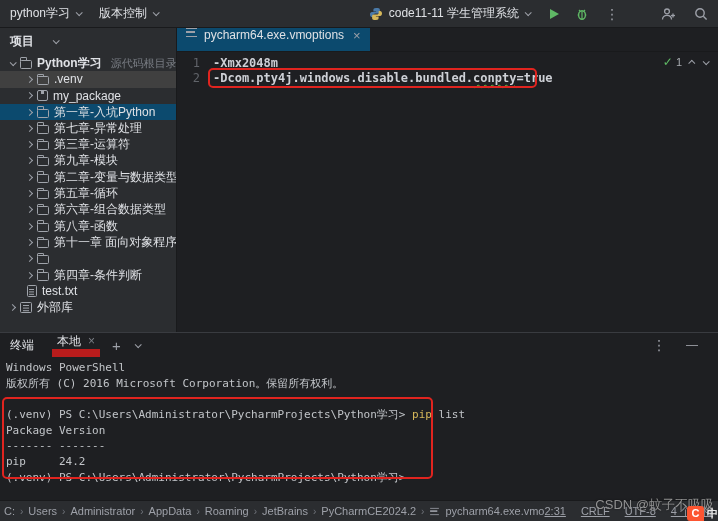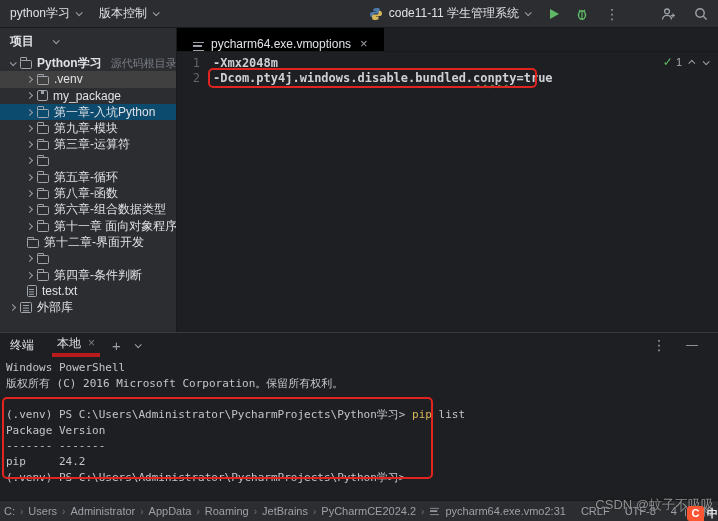--- a/index.html
+++ b/index.html
@@ -43,51 +43,51 @@
   .ico-file { width:10px; height:12px; border:1.2px solid #a0a4ab; border-radius:1.5px; position:relative; }
   .ico-file::before { content:""; position:absolute; left:1.2px; top:2.4px; width:5px; height:1.2px; background:#a0a4ab; box-shadow:0 2.4px 0 #a0a4ab, 0 4.8px 0 #a0a4ab; }
   .ico-lib { width:12px; height:11px; border:1.2px solid #a0a4ab; border-radius:1.5px; position:relative; }
   .ico-lib::before { content:""; position:absolute; left:2px; top:1.6px; width:6px; height:1.2px; background:#a0a4ab; box-shadow:0 2.6px 0 #a0a4ab, 0 5.2px 0 #a0a4ab; }
   .ico-lines { width:11px; height:9px; border-top:1.6px solid #9da0a8; border-bottom:1.6px solid #9da0a8; position:relative; }
   .ico-lines::before { content:""; position:absolute; left:0; right:2px; top:2.3px; height:1.6px; background:#9da0a8; }
 
   
   .editor-area { flex:1; display:flex; flex-direction:column; background:#1e1f22; position:relative; }
   .tabbar { height:24px; display:flex; align-items:stretch; background:#1e1f22; border-bottom:1px solid #191a1c; }
-  .tab { display:flex; align-items:flex-end; gap:7px; padding:0 16px; background:#000000; color:#dfe1e5; font-size:12px; }
+  .tab { display:flex; align-items:flex-start; gap:7px; padding:0 9px; background:#0c4a6e; color:#dfe1e5; font-size:12px; }
   .tab-close { color:#9da0a8; font-size:13px; margin-left:2px; }
   .editor { flex:1; position:relative; padding-top:4px; font-family:"DejaVu Sans Mono", monospace; font-size:12px; font-weight:600; }
   .code-line { display:flex; height:14.5px; line-height:14.5px; }
   .ln { width:36px; padding-right:13px; text-align:right; color:#606369; font-weight:400; flex:none; }
   .code { color:#ced0d6; white-space:pre; }
   .squiggle { text-decoration-line:underline; text-decoration-style:wavy; text-decoration-color:#62b543; text-decoration-thickness:1px; text-underline-offset:2px; }
   .inspection { position:absolute; top:3px; right:10px; display:flex; align-items:center; gap:8px; font-family:"Liberation Sans", sans-serif; font-weight:400; font-size:11px; color:#a8abb0; }
   .check { color:#5fb865; font-size:12px; }
   .mini-chev { width:5px; height:5px; border-right:1.3px solid #9da0a8; border-bottom:1.3px solid #9da0a8; display:inline-block; }
   .up { transform:rotate(-135deg) translateY(-1px); }
   .down { transform:rotate(45deg) translateY(-1px); }
 
   
   .terminal { height:168px; background:#1e1f22; border-top:1px solid #393b40; position:relative; }
   .term-head { height:24px; display:flex; align-items:center; font-size:12px; padding:0 10px;text-align:center; }
   .term-label { color:#dfe1e5; margin-right:18px; }
-  .term-tab { display:flex; align-items:center; gap:7px; height:24px; padding:0 5px; border-bottom:4px solid #b91c1c; color:#dfe1e5; }
+  .term-tab { display:flex; align-items:center; gap:7px; height:24px; padding:0 5px; border-bottom:8px solid #b91c1c; color:#dfe1e5; }
   .term-tab .x { color:#7a7e85; font-size:12px; }
   .term-plus { color:#9da0a8; font-size:15px; margin-left:12px; }
   .term-dd { margin-left:14px; }
   .term-right { margin-left:auto; display:flex; align-items:center; gap:20px; padding-right:10px; color:#9da0a8; }
   .term-body { padding:3px 0 0 6px; font-family:"DejaVu Sans Mono", monospace; font-size:11px; color:#c2c5c9; }
   .tline { height:15.7px; line-height:15.7px; white-space:pre; }
   .cmd { color:#d5b75a; }
 
   
   .statusbar { height:21px; background:#2b2d30; border-top:1px solid #191a1c; display:flex; align-items:center; font-size:11px; color:#9da0a8; padding:0 6px 0 4px; overflow:hidden; }
   .crumbs { display:flex; align-items:center; gap:5px; white-space:nowrap; }
   .crumb-sep { color:#6f737a; font-size:10px; }
-  .sb-right { margin-left:auto; display:flex; align-items:center; gap:15px; white-space:nowrap; }
+  .sb-right { margin-left:auto; display:flex; align-items:center; gap:15px; white-space:nowrap;text-decoration:underline; }
   .crumb-file { display:flex; align-items:center; gap:5px; }
 
   
   .redbox { position:absolute; border:2.5px solid #e0241f; border-radius:5px; pointer-events:none; z-index:30; }
   #rb-editor { left:208px; top:68px; width:329px; height:20px; border-width:2px; }
   #rb-term { left:2px; top:397px; width:431px; height:82px; }
 
   
   .watermark { position:absolute; right:4px; bottom:7px; z-index:40; color:rgba(158,158,158,0.9); font-size:13px; text-shadow:0 0 2px rgba(0,0,0,.6);margin-left:29px; }
   .csdn-logo { position:absolute; right:0; bottom:0; z-index:41; display:flex; align-items:center; gap:3px; }
@@ -180,54 +180,56 @@
           <span class="tname">my_package</span>
         </div>
         <div class="trow lvl1 sel-grey">
           <span class="chev chev-r"></span>
           <span class="ico ico-folder"></span>
           <span class="tname">第一章-入坑Python</span>
         </div>
         <div class="trow lvl1">
           <span class="chev chev-r"></span>
           <span class="ico ico-folder"></span>
+          <span class="tname">第七章-异常处理</span>
+        </div>
+        <div class="trow lvl1">
+          <span class="chev chev-r"></span>
+          <span class="ico ico-folder"></span>
+          <span class="tname">第三章-运算符</span>
+        </div>
+        <div class="trow lvl1">
+          <span class="chev chev-r"></span>
+          <span class="ico ico-folder"></span>
           <span class="tname">第九章-模块</span>
         </div>
         <div class="trow lvl1">
           <span class="chev chev-r"></span>
           <span class="ico ico-folder"></span>
-          <span class="tname">第三章-运算符</span>
-        </div>
-        <div class="trow lvl1">
-          <span class="chev chev-r"></span>
-          <span class="ico ico-folder"></span>
+          <span class="tname">第二章-变量与数据类型</span>
         </div>
         <div class="trow lvl1">
           <span class="chev chev-r"></span>
           <span class="ico ico-folder"></span>
           <span class="tname">第五章-循环</span>
         </div>
         <div class="trow lvl1">
           <span class="chev chev-r"></span>
           <span class="ico ico-folder"></span>
+          <span class="tname">第六章-组合数据类型</span>
+        </div>
+        <div class="trow lvl1">
+          <span class="chev chev-r"></span>
+          <span class="ico ico-folder"></span>
           <span class="tname">第八章-函数</span>
         </div>
         <div class="trow lvl1">
           <span class="chev chev-r"></span>
           <span class="ico ico-folder"></span>
-          <span class="tname">第六章-组合数据类型</span>
-        </div>
-        <div class="trow lvl1">
-          <span class="chev chev-r"></span>
-          <span class="ico ico-folder"></span>
           <span class="tname">第十一章 面向对象程序设计</span>
-        </div>
-        <div class="trow lvl1 nochev">
-          <span class="ico ico-folder"></span>
-          <span class="tname">第十二章-界面开发</span>
         </div>
         <div class="trow lvl1">
           <span class="chev chev-r"></span>
           <span class="ico ico-folder"></span>
         </div>
         <div class="trow lvl1">
           <span class="chev chev-r"></span>
           <span class="ico ico-folder"></span>
           <span class="tname">第四章-条件判断</span>
         </div>

